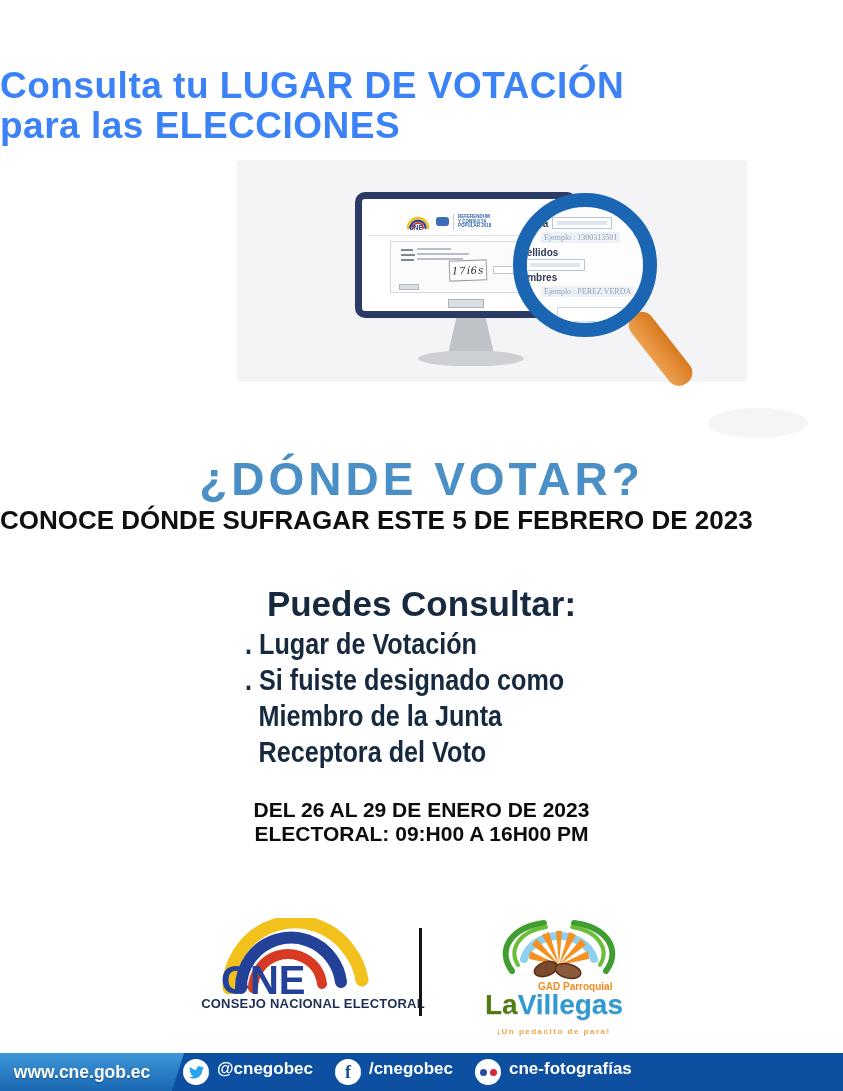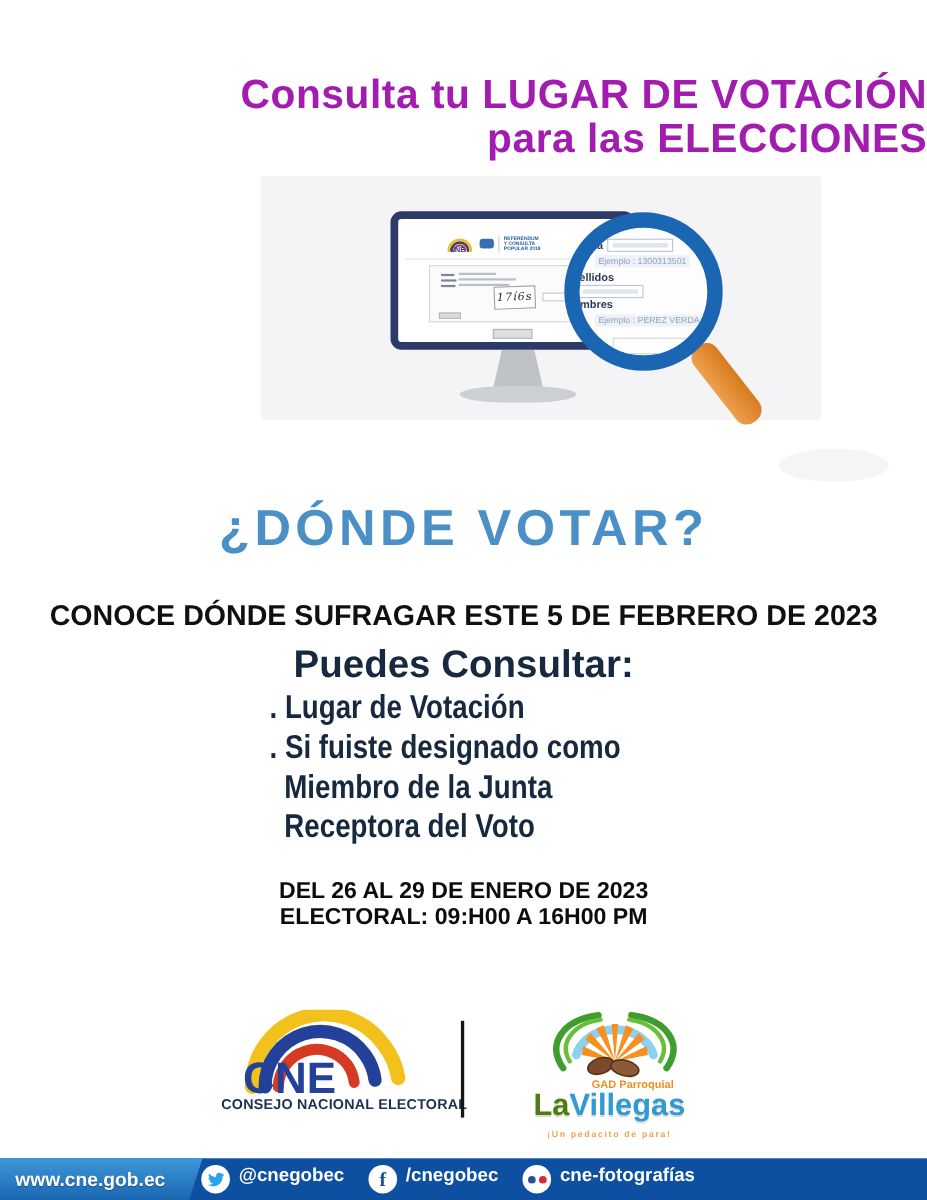--- a/index.html
+++ b/index.html
@@ -1,22 +1,22 @@
 <!DOCTYPE html>
 <html><head>
 <meta charset="utf-8">
 <style>
   * { box-sizing: border-box; margin: 0; padding: 0; }
   html,body { background:#fff; }
   body { font-family: "Liberation Sans", sans-serif; }
   .poster { position:relative; width:843px; height:1091px; background:#fff; overflow:hidden; }
 
   
-  .title { position:absolute; top:66px; left:0; width:100%; text-align:right;
-           font-size:37px; font-weight:bold; color:#a21caf; line-height:40px; letter-spacing:0.5px; }
+  .title { position:absolute; top:66px; left:0; width:100%; text-align:left;
+           font-size:37px; font-weight:bold; color:#3b82f6; line-height:40px; letter-spacing:0.5px; }
 
   
   .hero { position:absolute; left:237px; top:160px; width:510px; height:222px;
           background:#f4f4f6; border-radius:4px; }
   .smudge { position:absolute; left:708px; top:408px; width:100px; height:30px;
             background:#f5f5f5; border-radius:50%; }
 
   .monitor { position:absolute; left:118px; top:32px; width:222px; height:126px;
              background:#fff; border:7px solid #2c3b66; border-radius:10px; }
   .m-neck { position:absolute; left:211px; top:158px; width:46px; height:36px; background:#bfc3c8;
@@ -43,30 +43,30 @@
   .scr-btn { position:absolute; left:86px; top:100px; width:36px; height:9px; background:#dcdfe2; border:1px solid #aeb3b9; }
 
   
   .lens { position:absolute; left:276px; top:33px; width:144px; height:144px;
           border:14px solid #1a66b2; border-radius:50%; background:#fdfdfe; overflow:hidden; z-index:3; }
   .lens-in { position:absolute; left:-12px; top:10px; width:140px; }
   .lg-row { display:flex; align-items:center; gap:4px; margin-bottom:3px; }
   .lg-label { font-size:10px; font-weight:bold; color:#2b3a55; }
   .lg-box { width:60px; height:12px; border:1px solid #b9c4d4; background:#fff; }
   .lg-box i { display:block; margin:3px 4px; height:4px; background:#dfe5ec; }
-  .lg-ex { font-size:8px; color:#8fa3c0; background:#eef1f5; padding:1px 3px; margin:0 0 4px 26px; width:fit-content; }
+  .lg-ex { font-size:8px; color:#8fa3c0; background:#eef1f5; padding:1px 3px; margin:0 0 4px 26px; width:fit-content;font-family:Liberation Serif, serif; }
   .lens-foot { position:absolute; left:30px; top:100px; width:72px; height:15px; border:1px solid #cfd6e0; background:#fff; }
   .handle { position:absolute; left:384px; top:155px; width:26px; height:86px;
             background:linear-gradient(90deg,#eda04f,#d87a1e); border-radius:12px;
             transform:rotate(-38deg); transform-origin:top center; z-index:2; }
 
   
   .head-blue { position:absolute; top:452px; left:0; width:100%; text-align:center;
                font-size:46px; font-weight:bold; letter-spacing:4px; color:#4a8fc5; }
-  .subhead { position:absolute; top:544px; left:0; width:100%; text-align:center;
+  .subhead { position:absolute; top:505px; left:0; width:100%; 
              font-size:26px; font-weight:bold; color:#101010; letter-spacing:0px; }
 
   .consult-title { position:absolute; top:584px; left:0; width:100%; text-align:center;
                    font-size:35px; font-weight:bold; color:#16293e; }
   .consult-list { position:absolute; top:626px; left:245px; list-style:none;
                   font-size:30px; font-weight:bold; color:#16293e; line-height:36px;
                   transform:scaleX(0.84); transform-origin:left top; white-space:nowrap; }
   .consult-list li.indent { padding-left:16px; }
 
   .location { position:absolute; top:798px; left:0; width:100%; text-align:center;

